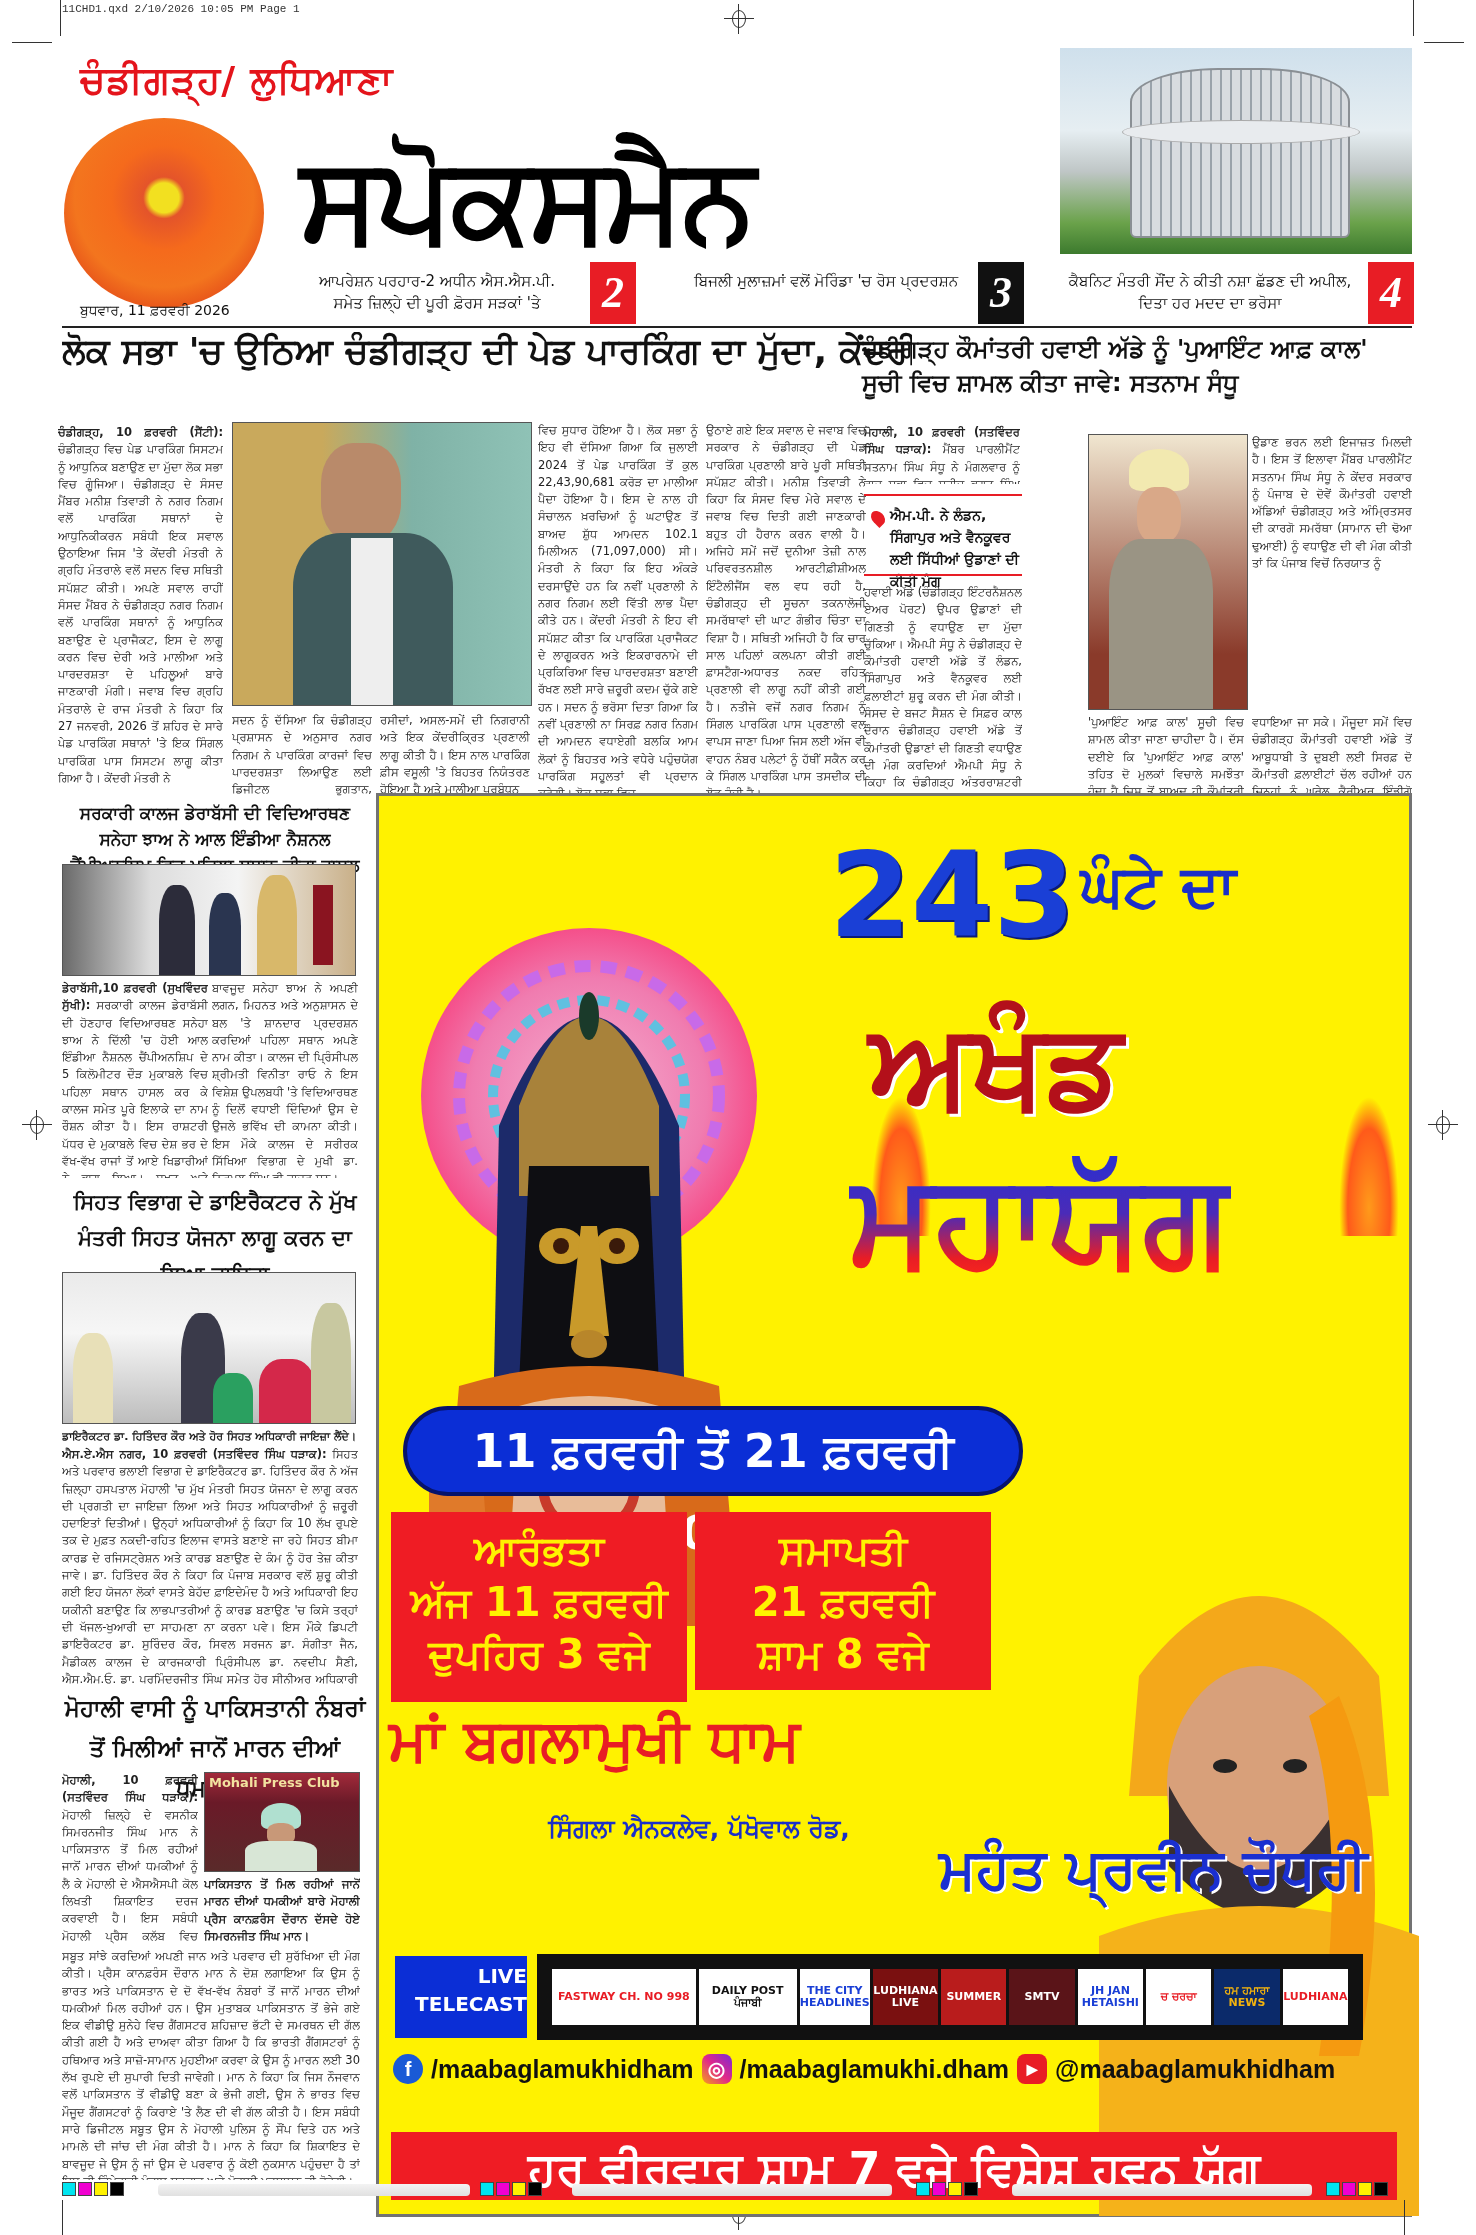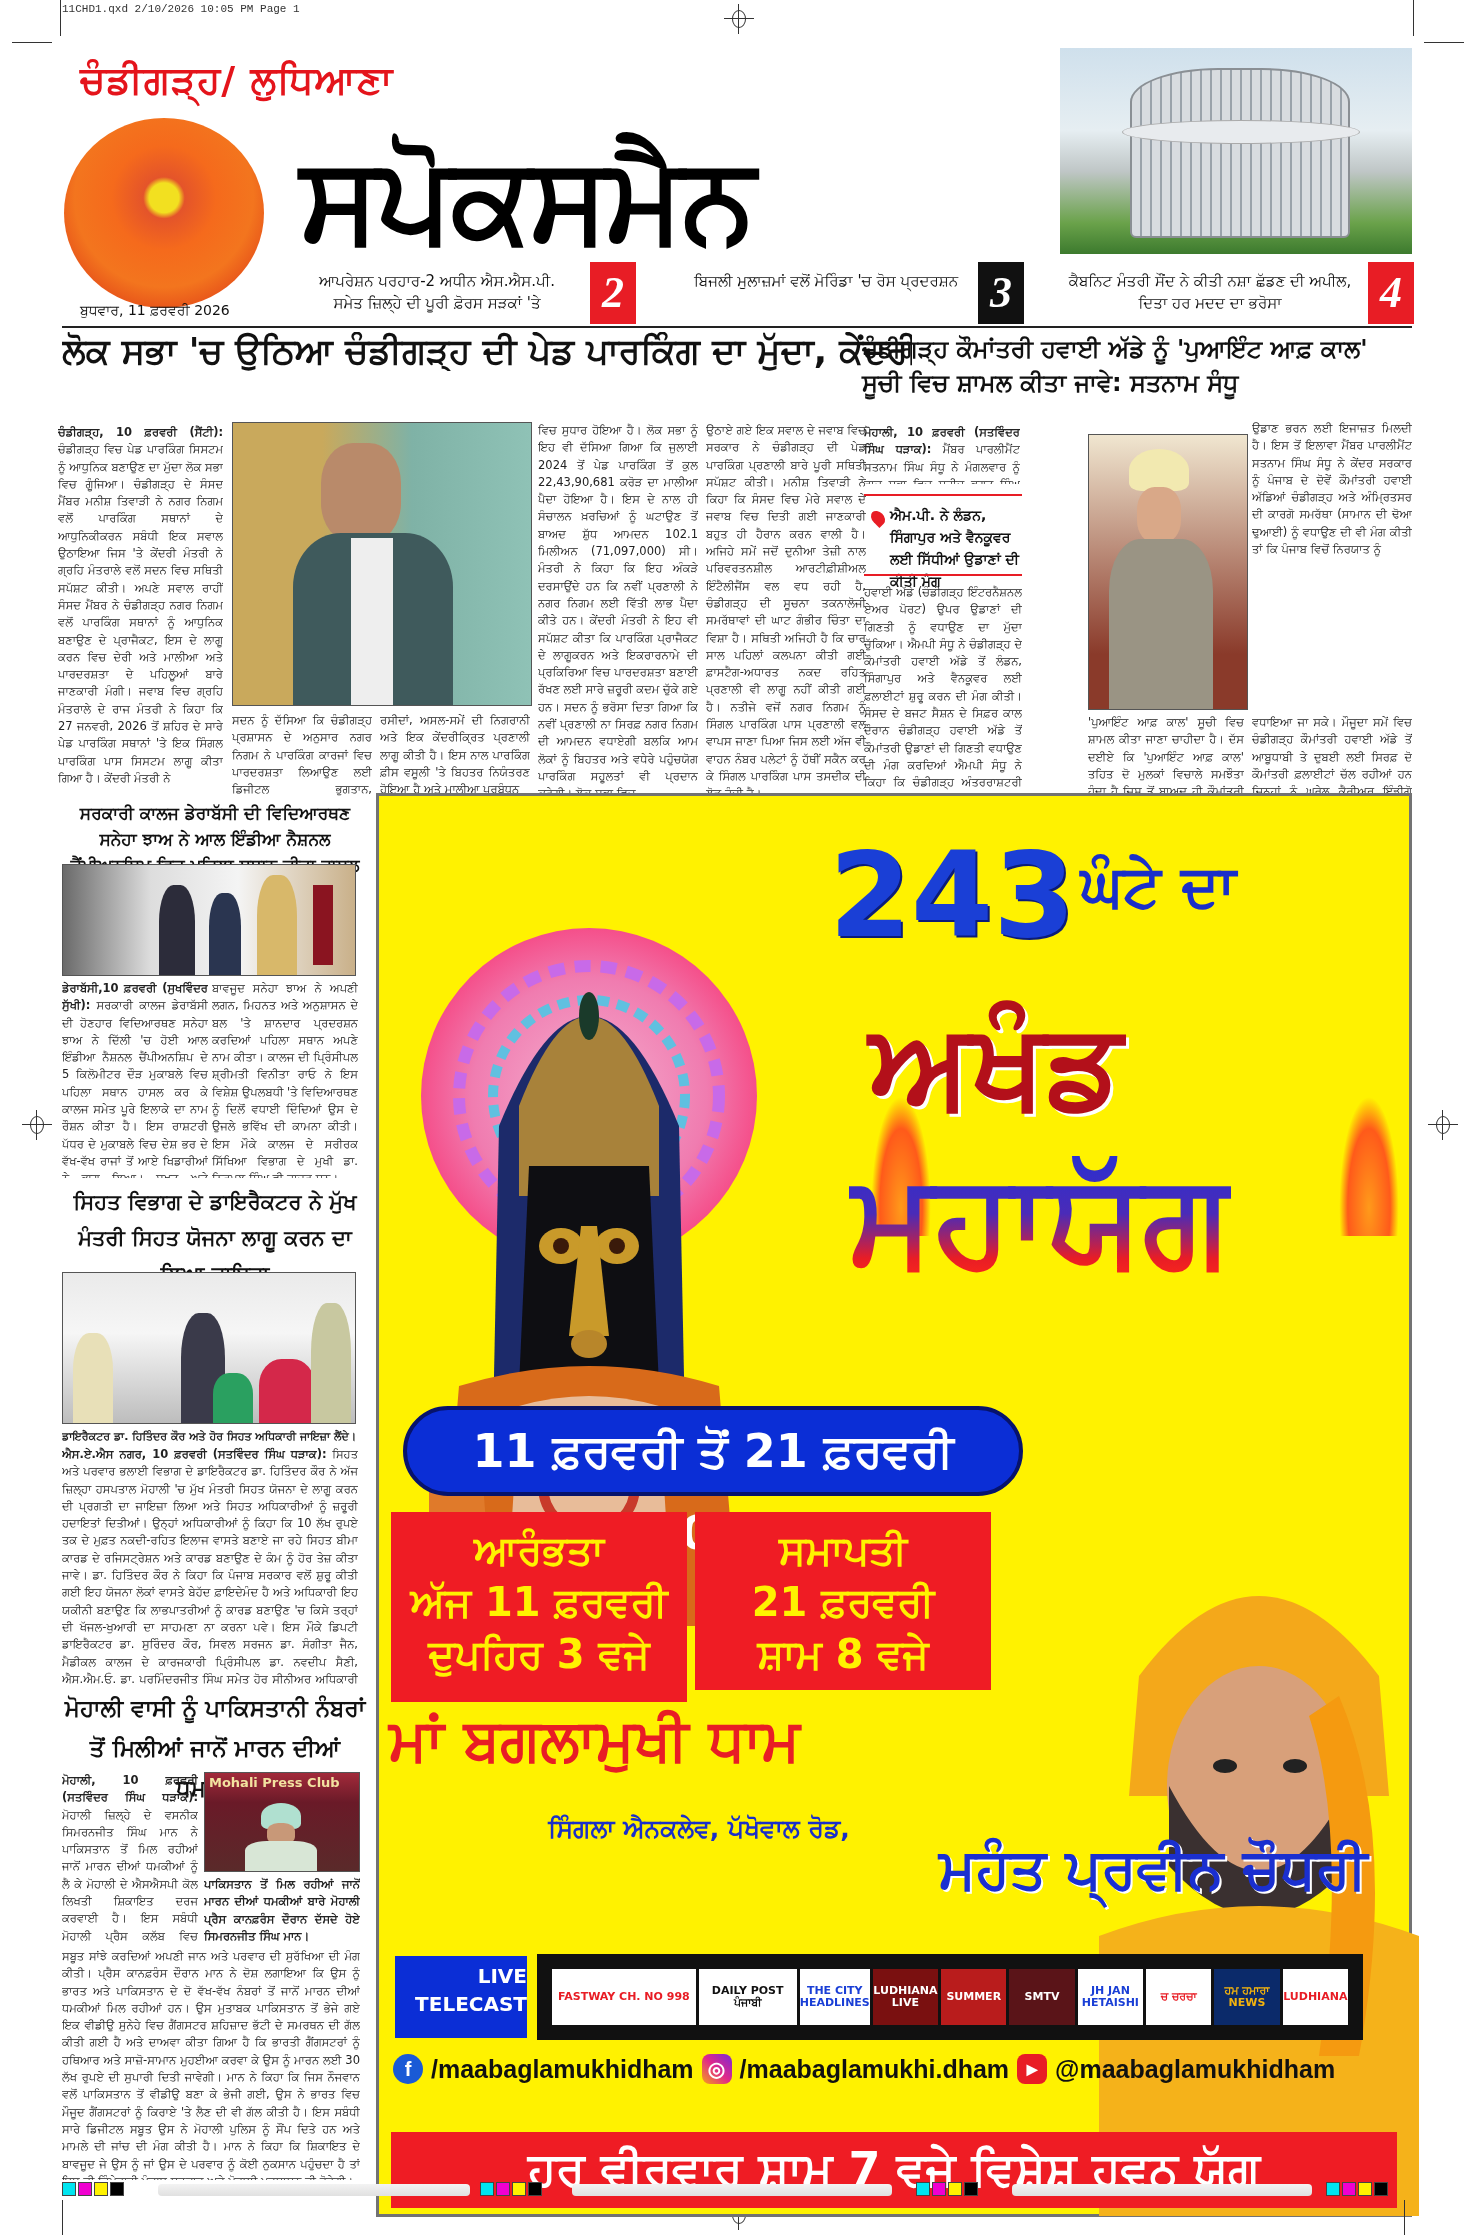--- a/index.html
+++ b/index.html
@@ -110,21 +110,21 @@
 <div class="abs bullet" style="left:872px;top:510px"></div>
 <div class="abs" style="left:890px;top:504px;width:132px;font-size:14px;font-weight:700;line-height:22px">ਐਮ.ਪੀ. ਨੇ ਲੰਡਨ, ਸਿੰਗਾਪੁਰ ਅਤੇ ਵੈਨਕੂਵਰ ਲਈ ਸਿੱਧੀਆਂ ਉਡਾਣਾਂ ਦੀ ਕੀਤੀ ਮੰਗ</div>
 <div class="abs" style="left:864px;top:574px;width:158px;height:2px;background:#e81d25"></div>
 <div class="abs col" style="left:864px;top:584px;width:158px;height:212px">ਹਵਾਈ ਅੱਡੇ (ਚੰਡੀਗੜ੍ਹ ਇੰਟਰਨੈਸ਼ਨਲ ਏਅਰ ਪੋਰਟ) ਉਪਰ ਉਡਾਣਾਂ ਦੀ ਗਿਣਤੀ ਨੂੰ ਵਧਾਉਣ ਦਾ ਮੁੱਦਾ ਚੁੱਕਿਆ। ਐਮਪੀ ਸੰਧੂ ਨੇ ਚੰਡੀਗੜ੍ਹ ਦੇ ਕੌਮਾਂਤਰੀ ਹਵਾਈ ਅੱਡੇ ਤੋਂ ਲੰਡਨ, ਸਿੰਗਾਪੁਰ ਅਤੇ ਵੈਨਕੂਵਰ ਲਈ ਫ਼ਲਾਈਟਾਂ ਸ਼ੁਰੂ ਕਰਨ ਦੀ ਮੰਗ ਕੀਤੀ। ਸੰਸਦ ਦੇ ਬਜਟ ਸੈਸ਼ਨ ਦੇ ਸਿਫ਼ਰ ਕਾਲ ਦੌਰਾਨ ਚੰਡੀਗੜ੍ਹ ਹਵਾਈ ਅੱਡੇ ਤੋਂ ਕੌਮਾਂਤਰੀ ਉਡਾਣਾਂ ਦੀ ਗਿਣਤੀ ਵਧਾਉਣ ਦੀ ਮੰਗ ਕਰਦਿਆਂ ਐਮਪੀ ਸੰਧੂ ਨੇ ਕਿਹਾ ਕਿ ਚੰਡੀਗੜ੍ਹ ਅੰਤਰਰਾਸ਼ਟਰੀ ਹਵਾਈ ਅੱਡੇ ਨੂੰ</div>
 <div class="abs photo" style="left:1088px;top:434px;width:160px;height:276px;background:linear-gradient(#f0e6d0,#8a3a2a 80%);">
   <div style="position:absolute;left:40px;top:14px;width:60px;height:42px;background:#f2e9b0;border-radius:50% 50% 20% 20%"></div>
   <div style="position:absolute;left:48px;top:52px;width:44px;height:56px;background:#d9a888;border-radius:40%"></div>
   <div style="position:absolute;left:20px;top:104px;width:104px;height:172px;background:#9a9484;border-radius:30% 30% 0 0"></div>
 </div>
 <div class="abs col" style="left:1088px;top:714px;width:156px;height:82px">'ਪੁਆਇੰਟ ਆਫ਼ ਕਾਲ' ਸੂਚੀ ਵਿਚ ਸ਼ਾਮਲ ਕੀਤਾ ਜਾਣਾ ਚਾਹੀਦਾ ਹੈ। ਦੱਸ ਦਈਏ ਕਿ 'ਪੁਆਇੰਟ ਆਫ਼ ਕਾਲ' ਤਹਿਤ ਦੋ ਮੁਲਕਾਂ ਵਿਚਾਲੇ ਸਮਝੌਤਾ ਹੁੰਦਾ ਹੈ ਜਿਸ ਤੋਂ ਬਾਅਦ ਹੀ ਕੌਮਾਂਤਰੀ ਏਅਰ ਲਾਈਨ ਕੰਪਨੀਆਂ ਨੂੰ ਕਿਸੇ ਖ਼ਾਸ ਹਵਾਈ ਅੱਡੇ ਤੋਂ ਦੁਨੀਆਂ ਭਰ ਵਿਚ</div>
-<div class="abs col" style="left:1252px;top:420px;width:160px;height:276px">ਉਡਾਣ ਭਰਨ ਲਈ ਇਜਾਜ਼ਤ ਮਿਲਦੀ ਹੈ। ਇਸ ਤੋਂ ਇਲਾਵਾ ਮੈਂਬਰ ਪਾਰਲੀਮੈਂਟ ਸਤਨਾਮ ਸਿੰਘ ਸੰਧੂ ਨੇ ਕੇਂਦਰ ਸਰਕਾਰ ਨੂੰ ਪੰਜਾਬ ਦੇ ਦੋਵੇਂ ਕੌਮਾਂਤਰੀ ਹਵਾਈ ਅੱਡਿਆਂ ਚੰਡੀਗੜ੍ਹ ਅਤੇ ਅੰਮ੍ਰਿਤਸਰ ਦੀ ਕਾਰਗੋ ਸਮਰੱਥਾ (ਸਾਮਾਨ ਦੀ ਢੋਆ ਢੁਆਈ) ਨੂੰ ਵਧਾਉਣ ਦੀ ਵੀ ਮੰਗ ਕੀਤੀ ਤਾਂ ਕਿ ਪੰਜਾਬ ਵਿਚੋਂ ਨਿਰਯਾਤ ਨੂੰ</div>
+<div class="abs col" style="left:1252px;top:434px;width:160px;height:276px">ਉਡਾਣ ਭਰਨ ਲਈ ਇਜਾਜ਼ਤ ਮਿਲਦੀ ਹੈ। ਇਸ ਤੋਂ ਇਲਾਵਾ ਮੈਂਬਰ ਪਾਰਲੀਮੈਂਟ ਸਤਨਾਮ ਸਿੰਘ ਸੰਧੂ ਨੇ ਕੇਂਦਰ ਸਰਕਾਰ ਨੂੰ ਪੰਜਾਬ ਦੇ ਦੋਵੇਂ ਕੌਮਾਂਤਰੀ ਹਵਾਈ ਅੱਡਿਆਂ ਚੰਡੀਗੜ੍ਹ ਅਤੇ ਅੰਮ੍ਰਿਤਸਰ ਦੀ ਕਾਰਗੋ ਸਮਰੱਥਾ (ਸਾਮਾਨ ਦੀ ਢੋਆ ਢੁਆਈ) ਨੂੰ ਵਧਾਉਣ ਦੀ ਵੀ ਮੰਗ ਕੀਤੀ ਤਾਂ ਕਿ ਪੰਜਾਬ ਵਿਚੋਂ ਨਿਰਯਾਤ ਨੂੰ</div>
 <div class="abs col" style="left:1252px;top:714px;width:160px;height:82px">ਵਧਾਇਆ ਜਾ ਸਕੇ। ਮੌਜੂਦਾ ਸਮੇਂ ਵਿਚ ਚੰਡੀਗੜ੍ਹ ਕੌਮਾਂਤਰੀ ਹਵਾਈ ਅੱਡੇ ਤੋਂ ਆਬੂਧਾਬੀ ਤੇ ਦੁਬਈ ਲਈ ਸਿਰਫ਼ ਦੋ ਕੌਮਾਂਤਰੀ ਫ਼ਲਾਈਟਾਂ ਚੱਲ ਰਹੀਆਂ ਹਨ ਜਿਨ੍ਹਾਂ ਨੂੰ ਘਰੇਲੂ ਕੈਰੀਅਰ ਇੰਡੀਗੋ ਏਅਰ ਲਾਈਨ ਕੰਪਨੀ ਸੰਚਾਲਿਤ ਕਰ ਰਹੀ ਹੈ।</div>
 
 <div class="abs headline" style="left:62px;top:800px;width:306px;font-size:17px;line-height:26px;text-align:center">ਸਰਕਾਰੀ ਕਾਲਜ ਡੇਰਾਬੱਸੀ ਦੀ ਵਿਦਿਆਰਥਣ ਸਨੇਹਾ ਝਾਅ ਨੇ ਆਲ ਇੰਡੀਆ ਨੈਸ਼ਨਲ ਚੈਂਪੀਅਨਸ਼ਿਪ ਵਿਚ ਪਹਿਲਾ ਸਥਾਨ ਕੀਤਾ ਹਾਸਲ</div>
 <div class="abs photo" style="left:62px;top:864px;width:294px;height:112px;background:linear-gradient(90deg,#6a6a6a,#ddd 30%,#f4f4f4 60%,#c9b089);">
   <div style="position:absolute;left:96px;top:20px;width:36px;height:92px;background:#2c2c3a;border-radius:40% 40% 0 0"></div>
   <div style="position:absolute;left:146px;top:28px;width:32px;height:84px;background:#2a3550;border-radius:40% 40% 0 0"></div>
   <div style="position:absolute;left:194px;top:10px;width:40px;height:102px;background:#d8b86a;border-radius:40% 40% 0 0"></div>
   <div style="position:absolute;left:250px;top:20px;width:20px;height:80px;background:#8a1420"></div>
 </div>
 <div class="abs col" style="left:62px;top:980px;width:146px;height:198px">
@@ -243,21 +243,21 @@
 
   <div class="abs social" style="left:14px;top:1258px;width:1010px">
     <span class="sicon" style="background:#1a5ad6">f</span>
     <span>/maabaglamukhidham</span>
     <span class="sicon" style="background:linear-gradient(45deg,#f5a01a,#e0288a,#7a2ad6);border-radius:8px">◎</span>
     <span>/maabaglamukhi.dham</span>
     <span class="sicon" style="background:#e81d25;border-radius:8px;font-size:14px">▶</span>
     <span>@maabaglamukhidham</span>
   </div>
 
-  <div class="abs havan" style="left:12px;top:1336px;width:1006px;height:76px">ਹਰ ਵੀਰਵਾਰ ਸ਼ਾਮ 7 ਵਜੇ ਵਿਸ਼ੇਸ਼ ਹਵਨ ਯੱਗ</div>
+  <div class="abs havan" style="left:12px;top:1336px;width:1006px;height:68px">ਹਰ ਵੀਰਵਾਰ ਸ਼ਾਮ 7 ਵਜੇ ਵਿਸ਼ੇਸ਼ ਹਵਨ ਯੱਗ</div>
 </div>
 
 <div class="abs cmyk" style="left:62px;top:2182px">
     <i style="background:#00e5f0"></i>
     <i style="background:#f000d0"></i>
     <i style="background:#fff200"></i>
     <i style="background:#000"></i>
   </div>
 <div class="abs grayband" style="left:158px;top:2184px;width:312px"></div>
 <div class="abs cmyk" style="left:480px;top:2182px">

